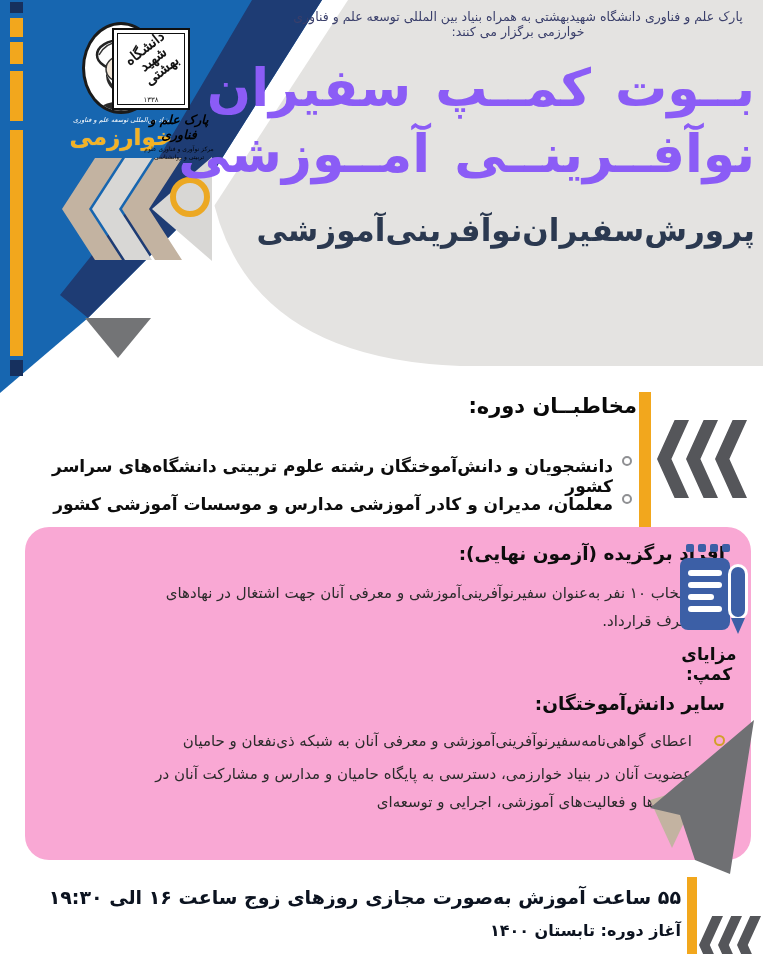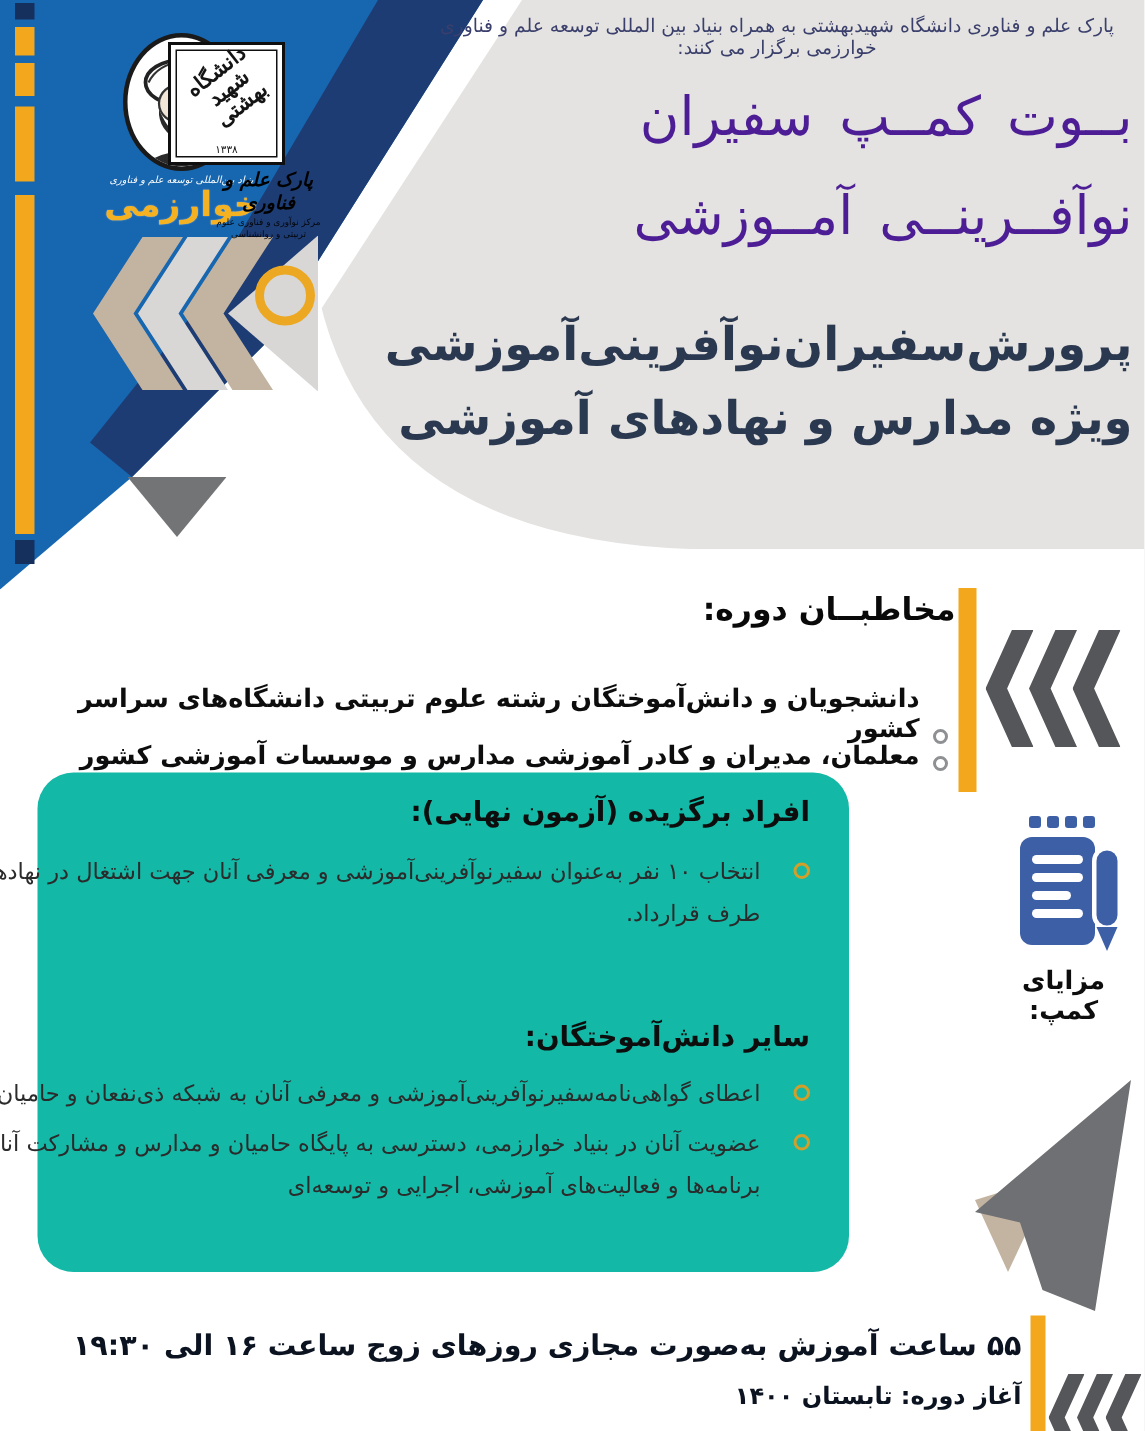--- a/index.html
+++ b/index.html
@@ -76,44 +76,44 @@
     background:#d8d7d5; clip-path:polygon(100% 0, 0 50%, 100% 100%); }
   .yellow-ring { position:absolute; left:170px; top:177px; width:40px; height:40px;
     border:6px solid #eca823; border-radius:50%; z-index:6; }
   .down-tri { position:absolute; left:85px; top:318px; width:66px; height:40px;
     background:#737476; clip-path:polygon(0 0, 100% 0, 50% 100%); }
 
   
   .top-note { position:absolute; top:9px; right:20px; width:450px; z-index:8;
     font-size:12.5px; color:#3a3f6b; text-align:center; direction:rtl; }
   .title-l1, .title-l2 { position:absolute; right:8px; z-index:8; direction:rtl;
-    font-size:36px; font-weight:normal; color:#4c1d95; word-spacing:6px; white-space:nowrap; }
+    font-size:52px; font-weight:bold; color:#8b5cf6; word-spacing:6px; white-space:nowrap; }
   .title-l1 { top:58px; }
   .title-l2 { top:124px; }
   .sub-l1, .sub-l2 { position:absolute; right:8px; z-index:8; direction:rtl;
     font-size:31px; font-weight:bold; color:#2b3950; white-space:nowrap; }
   .sub-l1 { top:212px; }
   .sub-l2 { top:261px; }
 
   
   .aud-heading { position:absolute; top:394px; right:126px; direction:rtl;
     font-size:21px; font-weight:bold; color:#090909; }
   .aud-bar { position:absolute; left:639px; top:392px; width:12px; height:136px;
     background:#f2a71d; }
   .aud-item { position:absolute; right:131px; direction:rtl; display:flex;
-    align-items:flex-end; gap:9px; font-size:17px; font-weight:bold; color:#0d0d0d; }
+    align-items:flex-start; gap:9px; font-size:17px; font-weight:bold; color:#0d0d0d; }
   .aud-i1 { top:456px; } .aud-i2 { top:494px; }
   .ring-bullet { width:10px; height:10px; border:2px solid #8f9093; border-radius:50%;
     flex:0 0 auto; }
   .mid-chev { width:32px; height:78px; top:420px; background:#55565a; }
   .mc1 { left:657px; } .mc2 { left:686px; } .mc3 { left:715px; }
 
   
-  .ben-box { position:absolute; left:25px; top:515px; width:541px; height:333px;
-    background:#14b8a6; border-radius:24px; }
+  .ben-box { position:absolute; left:25px; top:527px; width:726px; height:333px;
+    background:#f9a8d4; border-radius:24px; }
   .ben-h { position:absolute; right:26px; direction:rtl; font-size:18.5px;
     font-weight:bold; color:#0d0d0d; }
   .ben-h1 { top:16px; } .ben-h2 { top:166px;text-align:center; }
   .ben-item { position:absolute; right:26px; width:592px; direction:rtl;
     display:flex; align-items:flex-start; gap:22px; font-size:15px; color:#2b2b2b;
     line-height:1.85; text-align:right; }
   .ben-item .yring { width:11px; height:11px; border:2px solid #d2a02a;
     border-radius:50%; flex:0 0 auto; margin-top:7px; }
   .ben-i1 { top:53px; } .ben-i2 { top:88px; } .ben-i3 { top:201px; } .ben-i4 { top:234px; }
 
@@ -183,21 +183,20 @@
   <div class="chev hdr-chev hc2"></div>
   <div class="chev hdr-chev hc3"></div>
   <div class="hdr-tri"></div>
   <div class="yellow-ring"></div>
   <div class="down-tri"></div>
 
   <div class="top-note">پارک علم و فناوری دانشگاه شهیدبهشتی به همراه بنیاد بین المللی توسعه علم و فناوری خوارزمی برگزار می کنند:</div>
   <div class="title-l1">بــوت کمــپ سفیران</div>
   <div class="title-l2">نوآفــرینــی آمــوزشی</div>
   <div class="sub-l1">پرورش‌سفیران‌نوآفرینی‌آموزشی</div>
-  <div class="sub-l2">ویژه مدارس و نهادهای آموزشی</div>
 
   <div class="aud-heading">مخاطبــان دوره:</div>
   <div class="aud-bar"></div>
   <div class="aud-item aud-i1">
     <span class="ring-bullet"></span>
     <span>دانشجویان و دانش‌آموختگان رشته علوم تربیتی دانشگاه‌های سراسر کشور</span>
   </div>
   <div class="aud-item aud-i2">
     <span class="ring-bullet"></span>
     <span>معلمان، مدیران و کادر آموزشی مدارس و موسسات آموزشی کشور</span>

